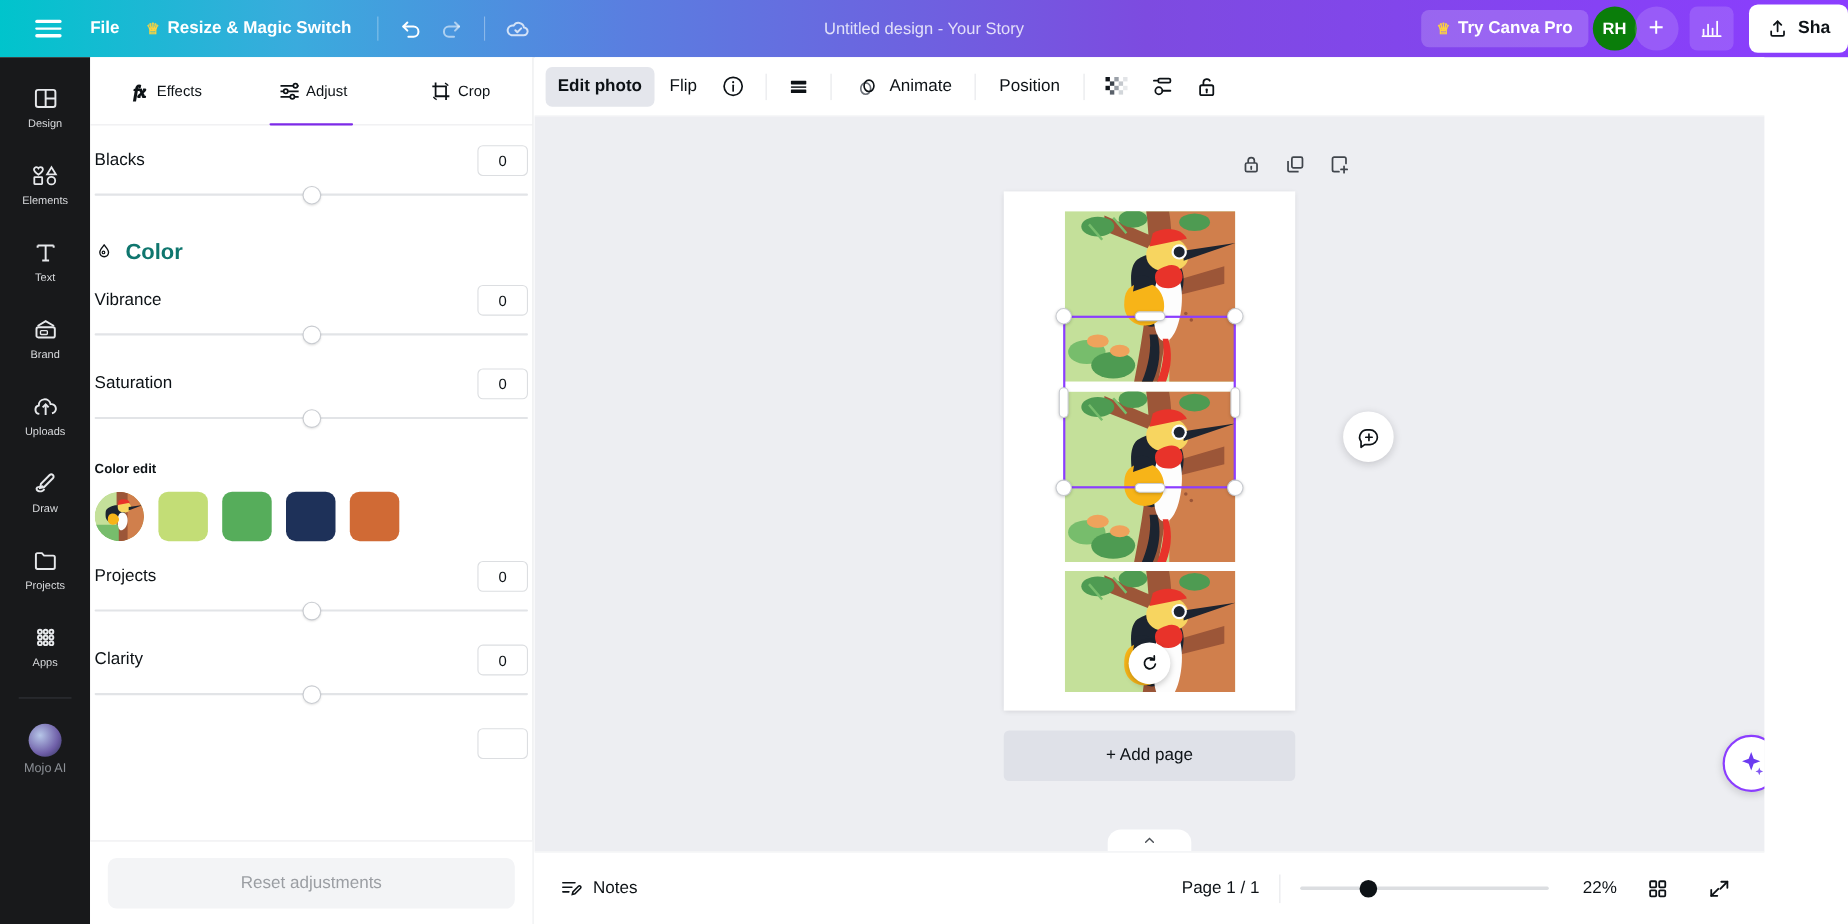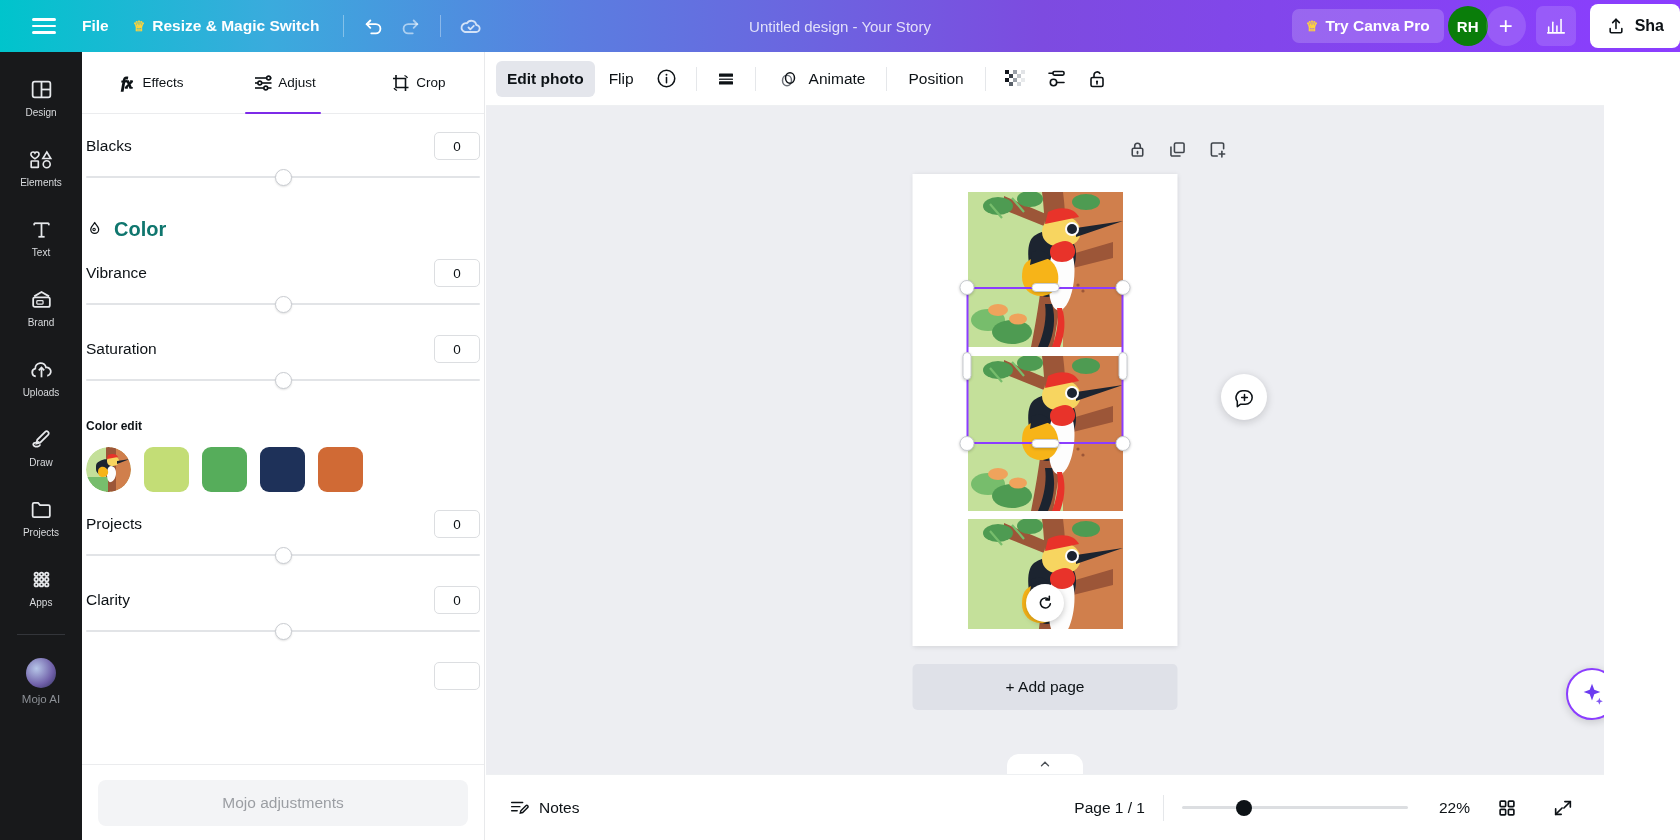--- a/index.html
+++ b/index.html
@@ -469,21 +469,21 @@
       <div class="ctl">
         <div class="ctl-head">
           <span class="ctl-name"></span>
           <div class="numbox"></div>
         </div>
       </div>
     </div>
 
     <div class="pfoot">
       <div class="reset">
-        <span>Mojo adjustments</span>
+        <span>Reset adjustments</span>
       </div>
     </div>
   </div>
 
   <div class="etool">
     <div class="ebtn sel">
       <span>Edit photo</span>
     </div>
     <div class="ebtn">
       <span>Flip</span>

